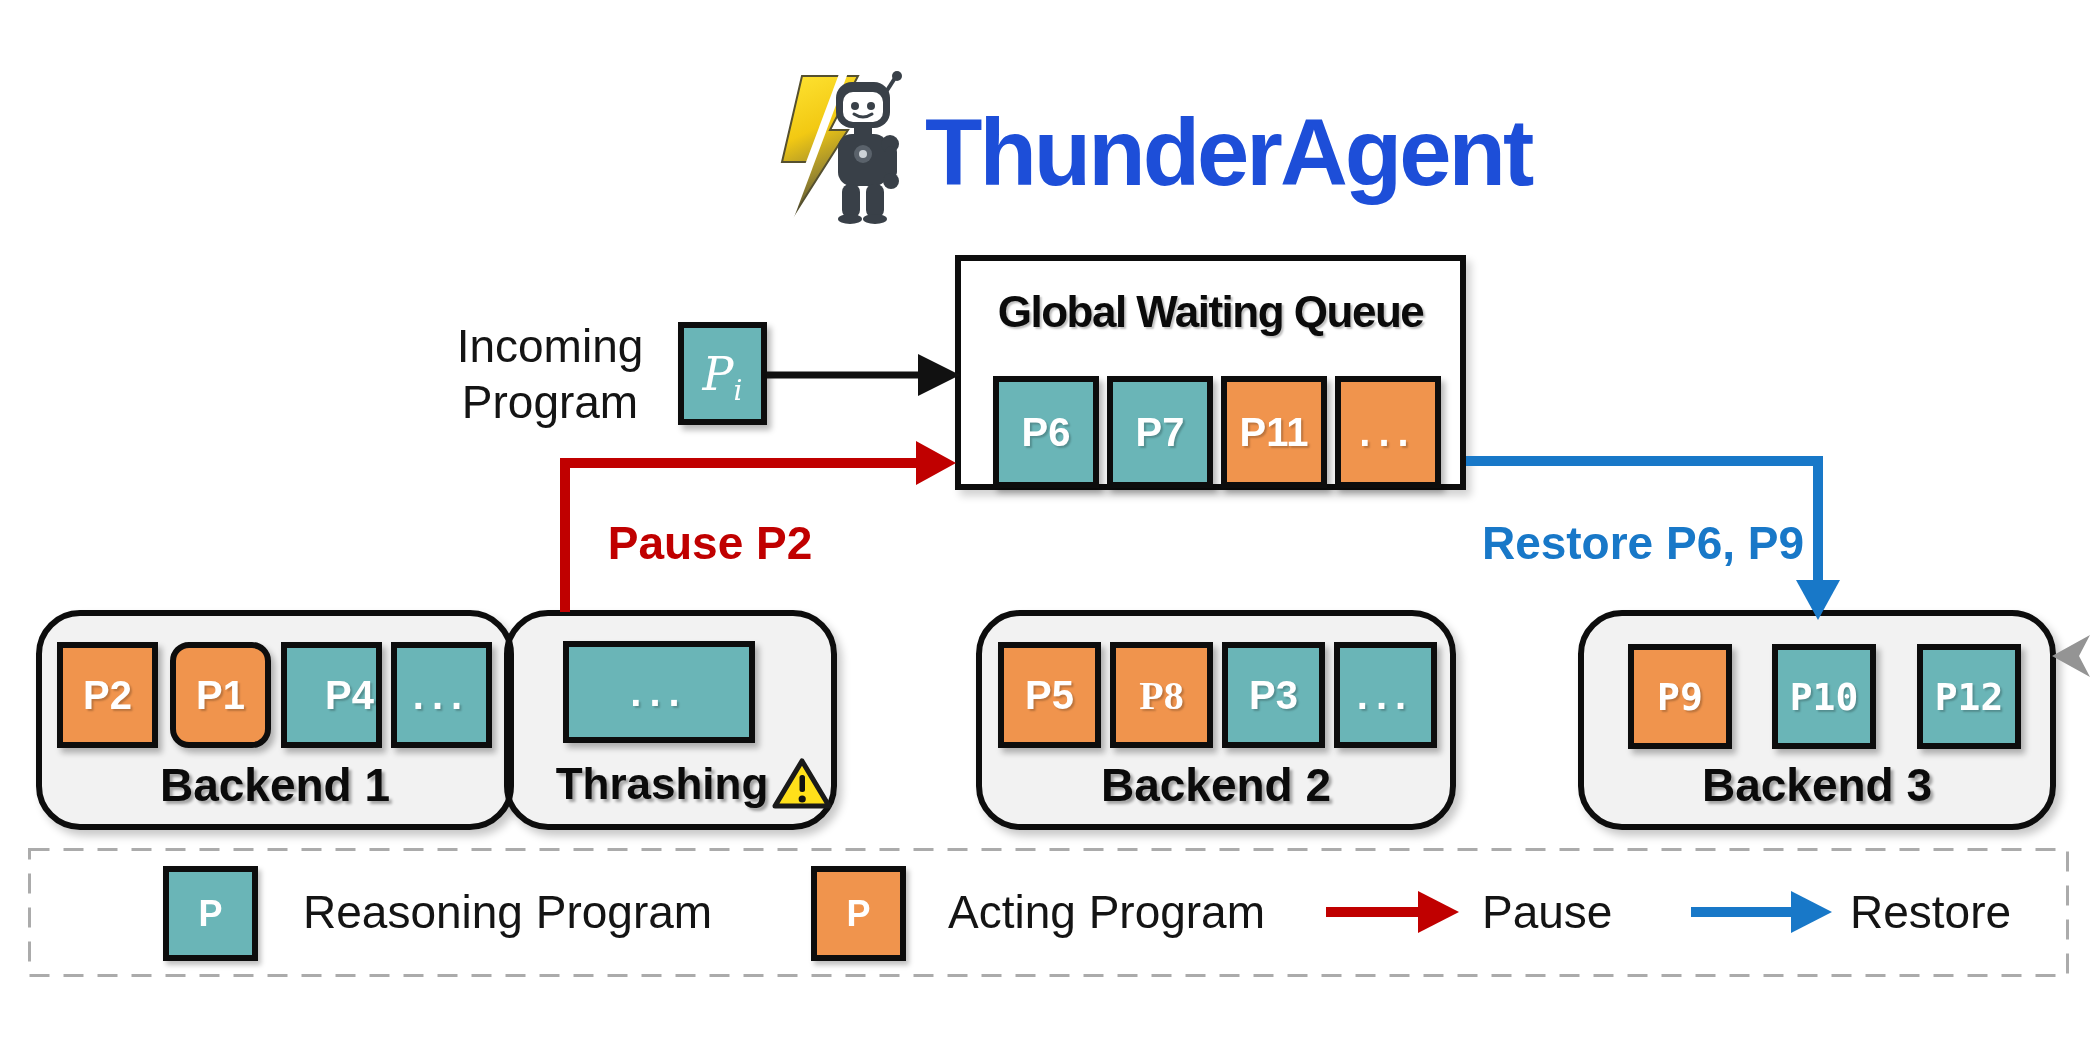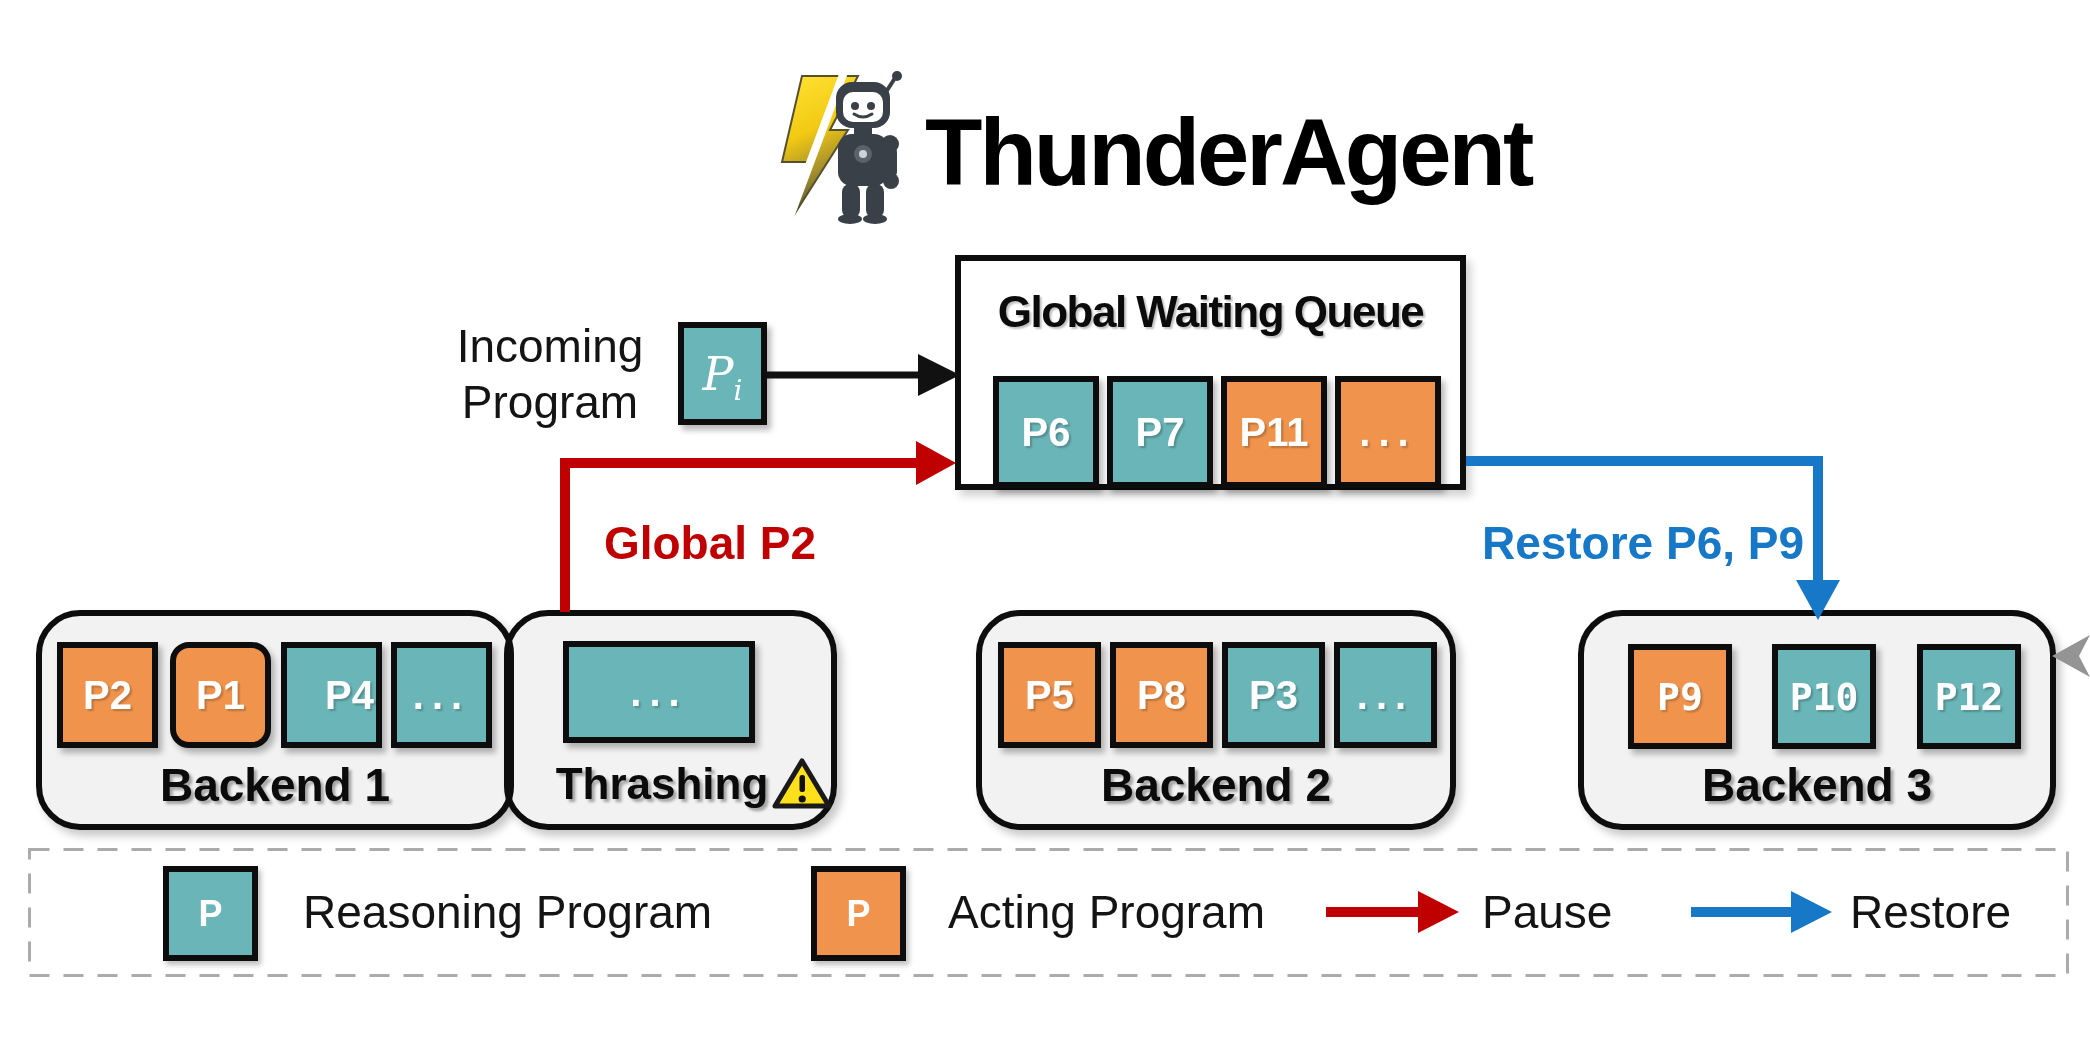--- a/index.html
+++ b/index.html
@@ -4,21 +4,21 @@
 <style>
   html,body{margin:0;padding:0;background:#fff;}
   #canvas{
     position:relative;width:2090px;height:1056px;background:#fff;overflow:hidden;
     font-family:"Liberation Sans",sans-serif;color:#111;
   }
   .abs{position:absolute;}
   
   .app-title{
     position:absolute;left:925px;top:106px;
-    font-size:94px;font-weight:800;letter-spacing:-3px;line-height:1;color:#000000;
+    font-size:94px;font-weight:800;letter-spacing:-3px;line-height:1;color:#1d4ed8;
   }
   
   .queue-box{
     position:absolute;left:955px;top:255px;width:511px;height:235px;
     background:#fff;border:6px solid #0d0d0d;box-sizing:border-box;
     box-shadow:5px 6px 8px rgba(0,0,0,.18);
   }
   .queue-title{
     margin-top:26px;text-align:center;font-size:44px;font-weight:800;letter-spacing:-1.5px;
     color:#0b0b0b;white-space:nowrap;text-shadow:2px 2px 2px rgba(0,0,0,.25);
@@ -145,21 +145,21 @@
     </div>
 
   <div class="incoming-label content">
     <div>Incoming</div>
     <div>Program</div>
   </div>
   <div class="pi-box content">
     <span class="pi-label"><span>P</span><sub>i</sub></span>
   </div>
 
-  <div class="pause-label content">Global P2</div>
+  <div class="pause-label content">Pause P2</div>
   <div class="restore-label content">Restore P6, P9</div>
 
   <div class="backend-fill" style="left:36px;top:610px;width:478px;height:220px;"></div>
   <div class="backend-fill" style="left:504px;top:610px;width:333px;height:220px;"></div>
   <div class="backend-border" style="left:504px;top:610px;width:333px;height:220px;"></div>
   <div class="backend-border" style="left:36px;top:610px;width:478px;height:220px;"></div>
 
   <div class="pbox orange content" style="left:57px;top:642px;width:101px;height:106px;">
       <span>P2</span>
     </div>
@@ -184,21 +184,21 @@
       <rect x="28.5" y="19" width="5.5" height="17" rx="2.5" fill="#111"></rect>
       <circle cx="31.2" cy="43" r="3.6" fill="#111"></circle>
     </svg>
   </div>
 
   <div class="backend-fill" style="left:976px;top:610px;width:480px;height:220px;"></div>
   <div class="backend-border" style="left:976px;top:610px;width:480px;height:220px;"></div>
   <div class="pbox orange content" style="left:998px;top:642px;width:103px;height:106px;">
       <span>P5</span>
     </div>
-  <div class="pbox orange content" style="left:1110px;top:642px;width:103px;height:106px;">
+  <div class="pbox orange content" style="left:1110px;top:642px;width:103px;height:106px;font-family:Liberation Serif, serif;">
       <span>P8</span>
     </div>
   <div class="pbox teal content" style="left:1222px;top:642px;width:103px;height:106px;">
       <span>P3</span>
     </div>
   <div class="pbox teal dots content" style="left:1334px;top:642px;width:103px;height:106px;">
       <span>...</span>
     </div>
   <div class="backend-label" style="left:976px;width:480px;">Backend 2</div>
 

